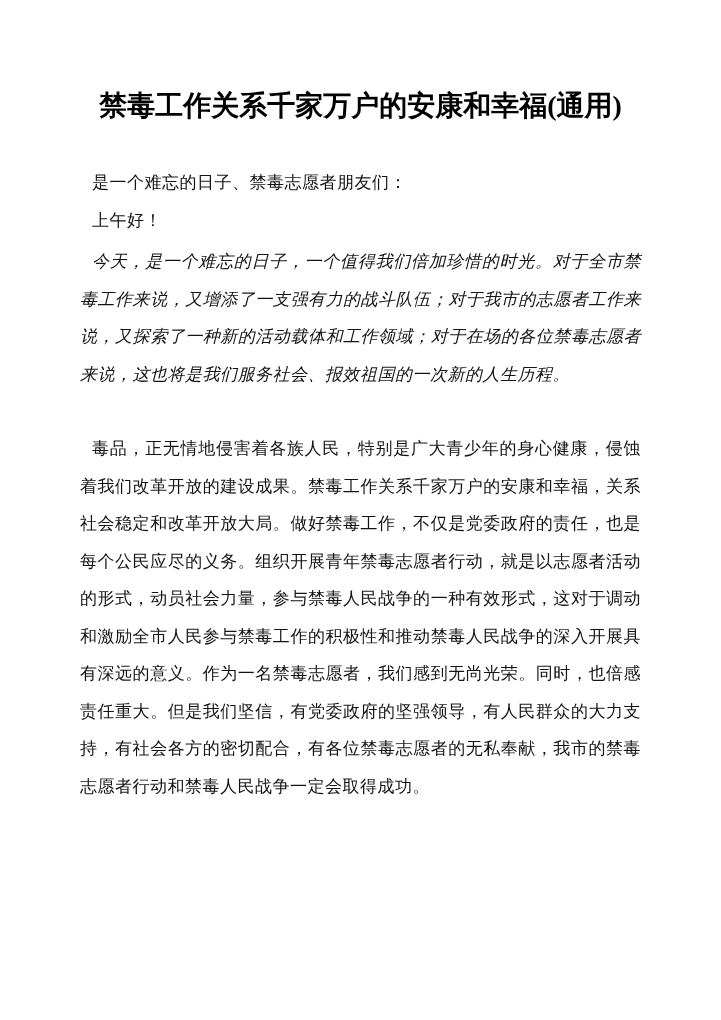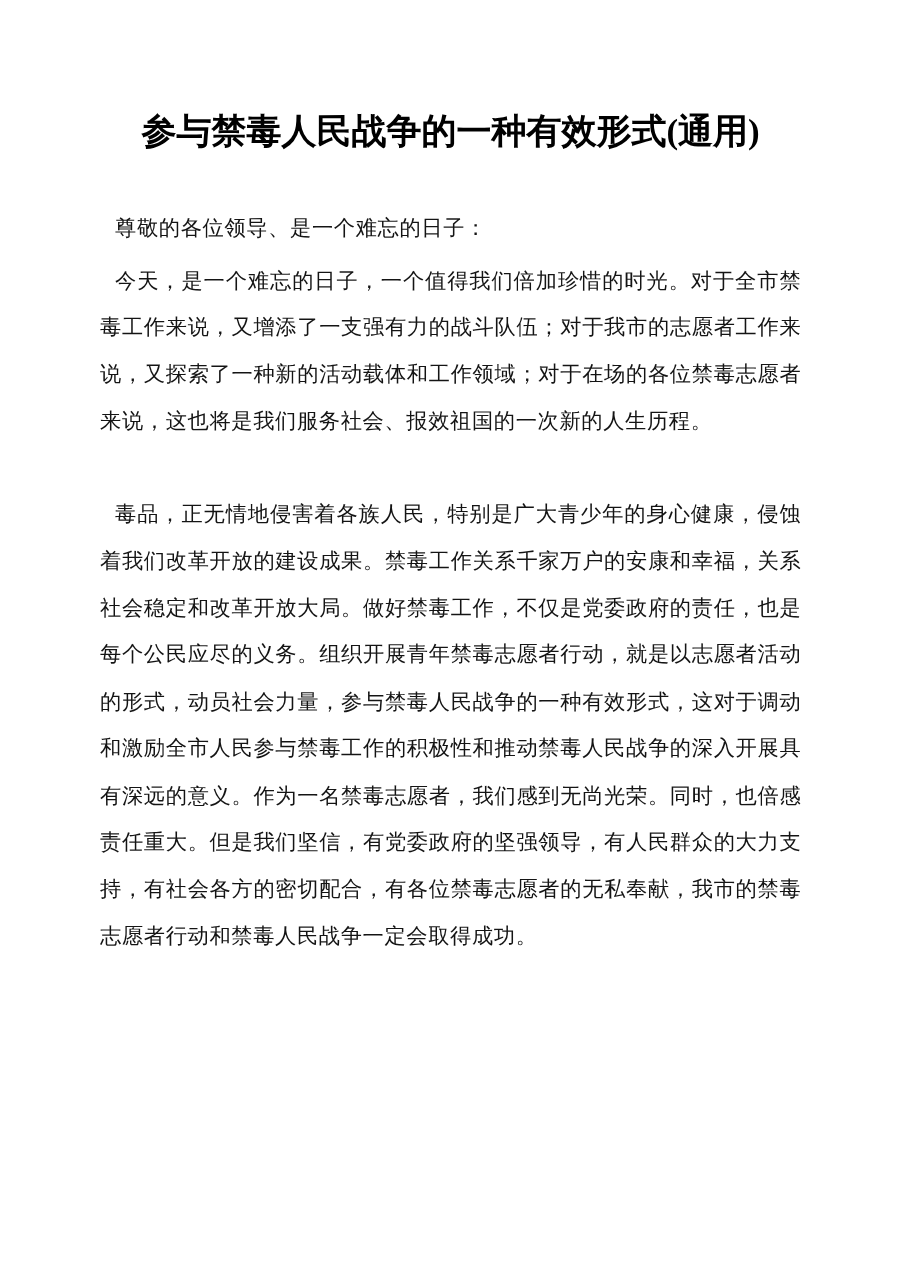--- a/index.html
+++ b/index.html
@@ -31,29 +31,30 @@
     margin: 0;
     font-size: 17px;
     line-height: 37.5px;
     text-indent: 12px;
     text-align: justify;
     letter-spacing: 0.5px;
     color: #141414;
   }
   .para.first-after-title { margin-top: 38px; }
   .para.tight             { margin-top: 0; }
-  .para.small-gap         { margin-top: 4px; }
+  .para.small-gap         { margin-top: 4px; font-style: italic; }
   .para.blank-line-gap    { margin-top: 37px; }
 </style>
 </head>
 <body>
 
 <div class="doc">
-  <h1 class="doc-title">参与禁毒人民战争的一种有效形式(通用)</h1>
+  <h1 class="doc-title">禁毒工作关系千家万户的安康和幸福(通用)</h1>
 
-  <p class="para first-after-title">尊敬的各位领导、是一个难忘的日子：</p>
+  <p class="para first-after-title">是一个难忘的日子、禁毒志愿者朋友们：</p>
 
+  <p class="para tight">上午好！</p>
 
   <p class="para small-gap">今天，是一个难忘的日子，一个值得我们倍加珍惜的时光。对于全市禁毒工作来说，又增添了一支强有力的战斗队伍；对于我市的志愿者工作来说，又探索了一种新的活动载体和工作领域；对于在场的各位禁毒志愿者来说，这也将是我们服务社会、报效祖国的一次新的人生历程。</p>
 
   <p class="para blank-line-gap">毒品，正无情地侵害着各族人民，特别是广大青少年的身心健康，侵蚀着我们改革开放的建设成果。禁毒工作关系千家万户的安康和幸福，关系社会稳定和改革开放大局。做好禁毒工作，不仅是党委政府的责任，也是每个公民应尽的义务。组织开展青年禁毒志愿者行动，就是以志愿者活动的形式，动员社会力量，参与禁毒人民战争的一种有效形式，这对于调动和激励全市人民参与禁毒工作的积极性和推动禁毒人民战争的深入开展具有深远的意义。作为一名禁毒志愿者，我们感到无尚光荣。同时，也倍感责任重大。但是我们坚信，有党委政府的坚强领导，有人民群众的大力支持，有社会各方的密切配合，有各位禁毒志愿者的无私奉献，我市的禁毒志愿者行动和禁毒人民战争一定会取得成功。</p>
 
 </div>
 
 </body></html>

